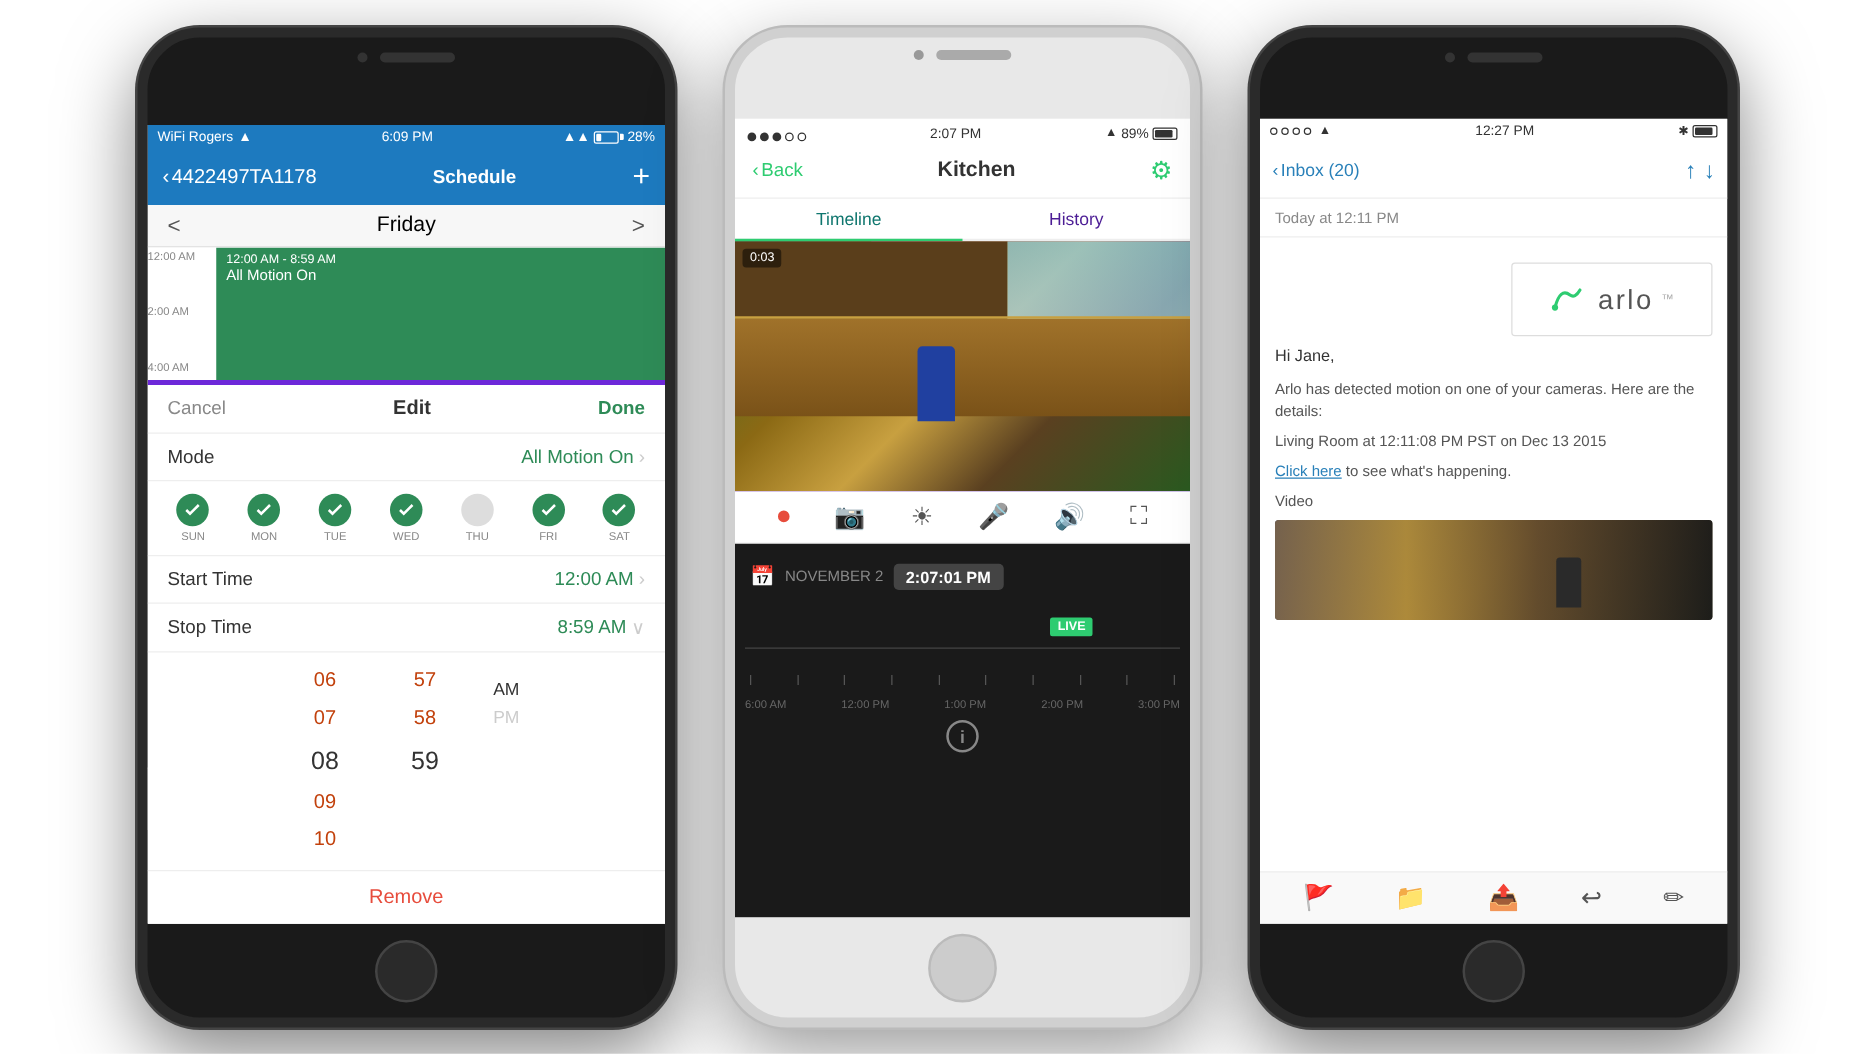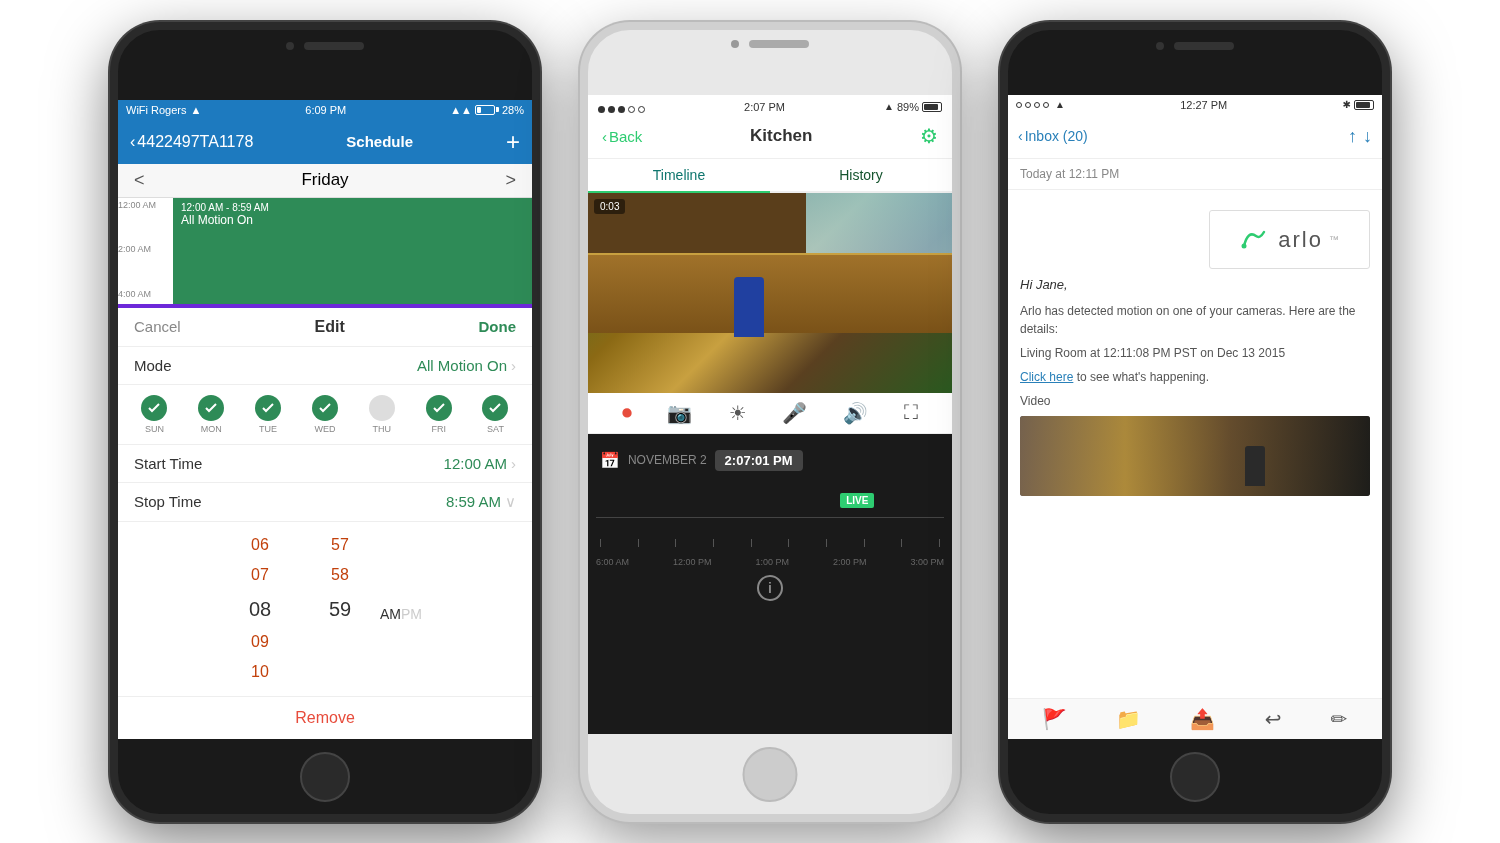--- a/index.html
+++ b/index.html
@@ -272,21 +272,21 @@
     .picker-col .picker-item {
       font-size: 16px;
       color: #c2410c;
       padding: 4px 0;
       line-height: 1.4;
     }
     .picker-col .picker-item.selected { color: #333; font-size: 20px; font-weight: 300; }
 
     .ampm-col {
       display: flex;
-      flex-direction: row;
+      flex-direction: column;
       align-items: center;
       width: 50px;
       padding-top: 10px;
     }
     .ampm-col .ampm-item {
       font-size: 14px;
       padding: 3px 0;
     }
     .ampm-col .ampm-item.selected { color: #333; }
     .ampm-col .ampm-item.inactive { color: #ccc; }
@@ -351,21 +351,21 @@
 
     .tabs-bar {
       display: flex;
       border-bottom: 2px solid #eee;
     }
     .tab-btn {
       flex: 1;
       text-align: center;
       padding: 8px 0;
       font-size: 14px;
-      color: #14532d;
+      color: #4c1d95;
       position: relative;
     }
     .tab-btn.active { color: #0f766e; }
     .tab-btn.active::after {
       content: '';
       position: absolute;
       bottom: -2px; left: 0; right: 0;
       height: 2px;
       background: #2ecc71;
     }
@@ -572,21 +572,21 @@
       color: #333;
       line-height: 1.5;
     }
 
     .arlo-logo-area {
       display: flex;
       justify-content: flex-end;
       padding: 10px 0 6px;
     }
 
-    .email-greeting { font-size: 13px; color: #333; margin-bottom: 8px; font-style: italic; }
+    .email-greeting { font-size: 13px; color: #333; margin-bottom: 8px; }
     .email-paragraph { font-size: 12px; color: #555; margin-bottom: 6px; line-height: 1.5; }
     .email-link { color: #2980b9; text-decoration: underline; }
 
     .email-thumbnail {
       width: 100%;
       height: 80px;
       background: linear-gradient(135deg, #1a1a2e, #4a3520, #2a2a1a);
       border-radius: 3px;
       position: relative;
       overflow: hidden;

